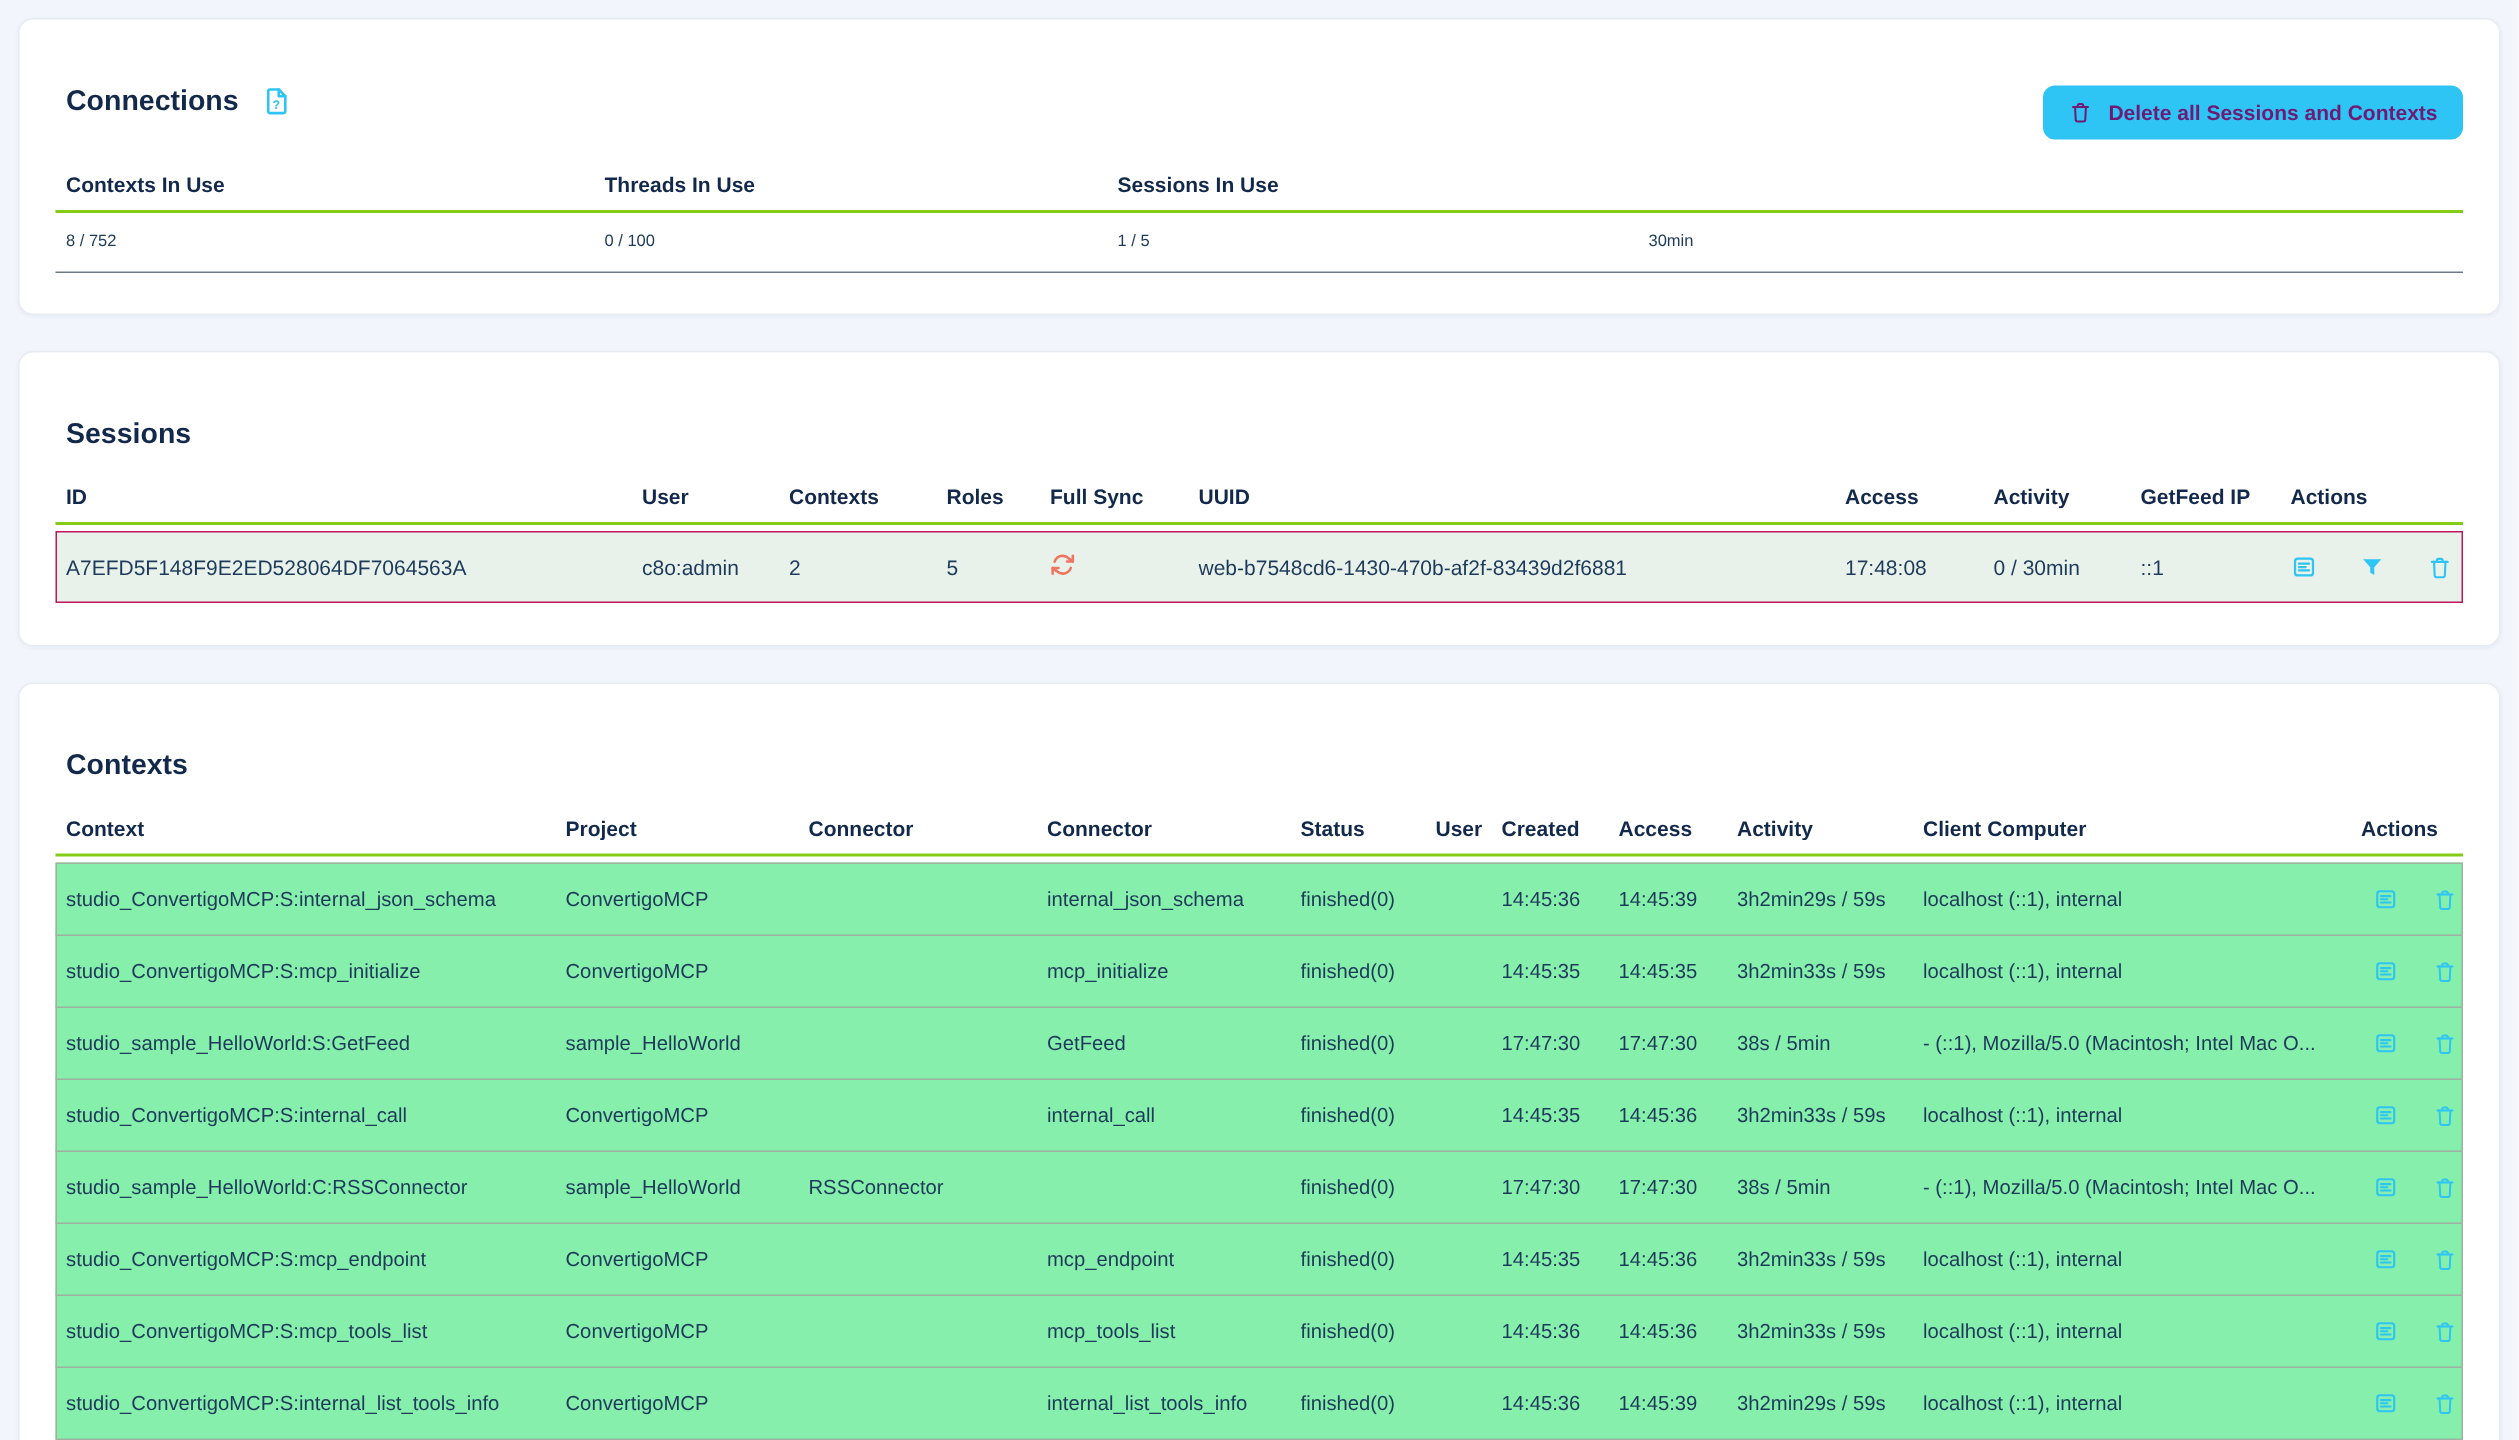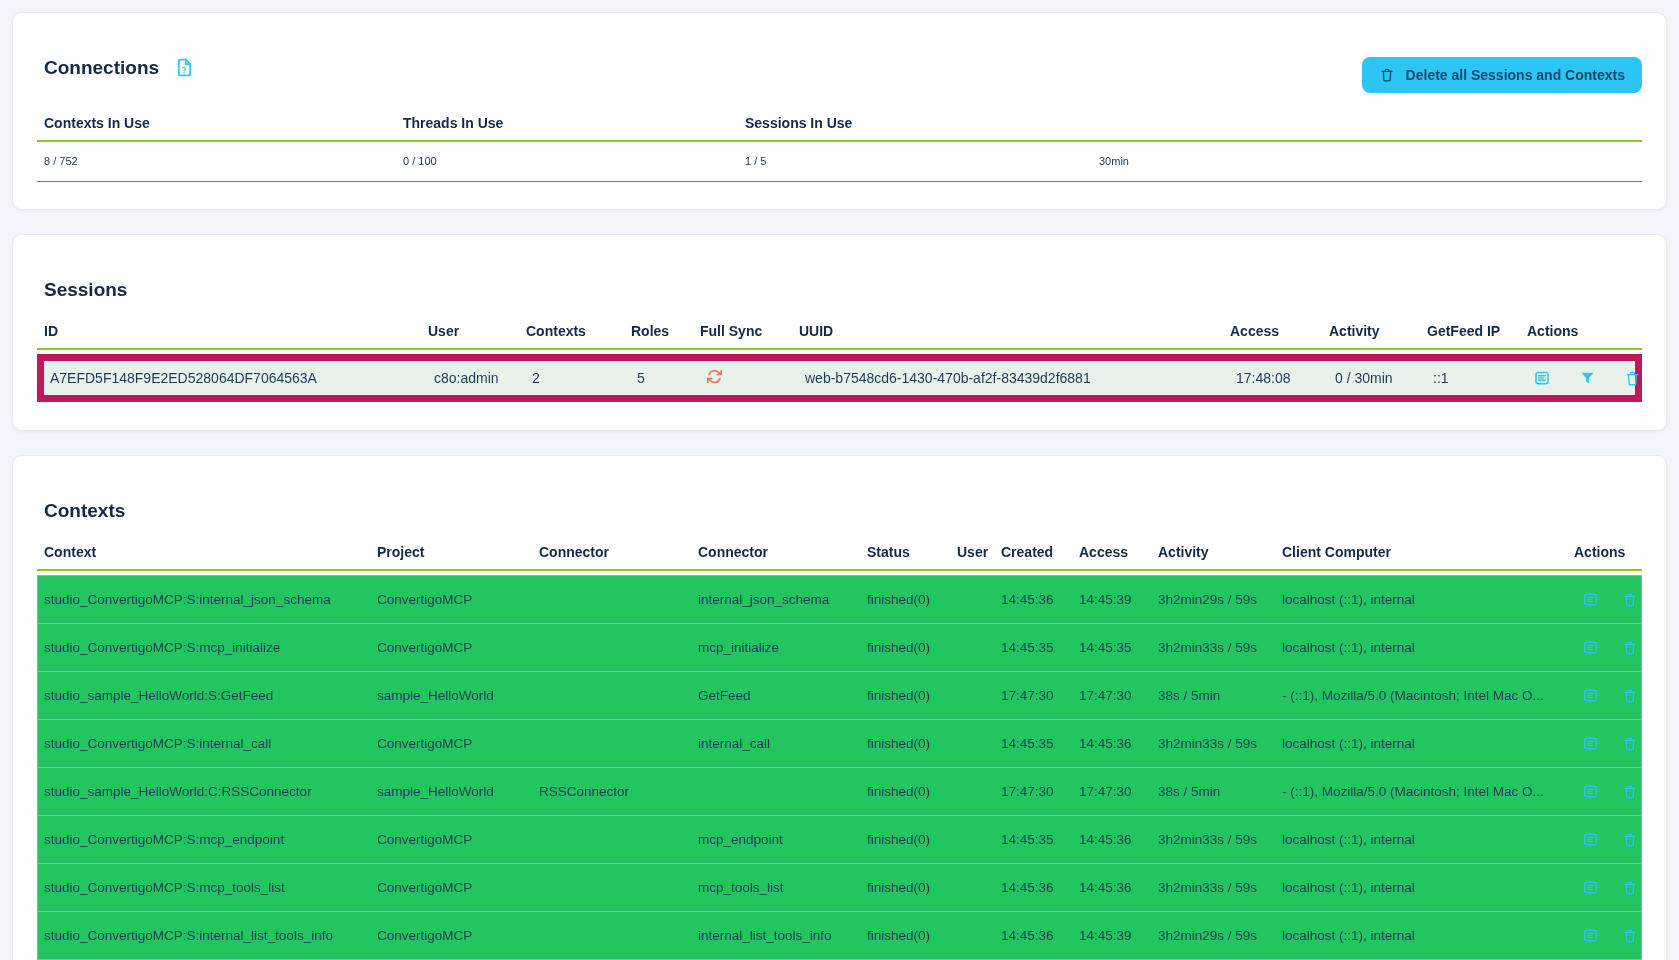--- a/index.html
+++ b/index.html
@@ -18,21 +18,21 @@
     box-shadow:0 1px 3px rgba(24,48,94,.05);
     margin-bottom:24px;
     padding:0 24px;
   }
   .panel-head { display:flex; align-items:flex-start; padding-top:44px; }
   h2.title { font-size:19px; font-weight:700; margin:0 0 0 7px; color:#13294b; }
   .help-icon { color:#2ec4f3; margin-left:15px; display:inline-flex; cursor:pointer; }
   .btn-delete {
     margin-left:auto;
     display:inline-flex; align-items:center; gap:11px;
-    background:#2ec4f3; color:#0c4a6e; border:none; border-radius:8px;
+    background:#2ec4f3; color:#701a75; border:none; border-radius:8px;
     font-family:"Liberation Sans",sans-serif; font-size:14px; font-weight:700;
     height:36px; padding:0 17px; cursor:pointer;
   }
   
   .table-head {
     display:grid; margin-top:22px;
     padding:0 7px 9px 7px;
     border-bottom:2px solid #84cc16;
     font-size:14px; font-weight:700; color:#13294b;
   }
@@ -46,30 +46,30 @@
     font-size:11px; color:#1d3a5a;
     margin-bottom:27px;
   }
   
   .sess-cols { grid-template-columns:384px 98px 105px 69px 99px 431px 99px 98px 100px 1fr; }
   .sess-row {
     display:grid; grid-template-columns:384px 98px 105px 69px 99px 431px 99px 98px 100px 1fr;
     align-items:center; height:48px;
     margin-top:4px; margin-bottom:28px;
     padding:0 6px;
-    background:#e9f2ea; border:7px solid #be185d;
+    background:#e9f2ea; border:1px solid #be185d;
     font-size:14px;
   }
   
   .ctx-cols { grid-template-columns:333px 162px 159px 169px 90px 44px 78px 79px 124px 292px 1fr; }
   .ctx-row {
     display:grid; grid-template-columns:333px 162px 159px 169px 90px 44px 78px 79px 124px 292px 1fr;
     align-items:center; height:49px;
     padding:0 6px;
-    background:#22c55e; border:1px solid #9fb1a1;
+    background:#86efac; border:1px solid #9fb1a1;
     font-size:13.5px;
   }
   .ctx-row.first { margin-top:4px; }
   .ctx-row + .ctx-row { margin-top:-1px; }
   .ctx-row.last { margin-bottom:21px; }
   
   .icn { display:inline-flex; vertical-align:middle; }
   .actions { display:flex; align-items:center; gap:28px; }
   .ctx-actions { gap:23px; padding-left:8px; }
   .icon-btn { color:#2ec4f3; display:inline-flex; cursor:pointer; }

